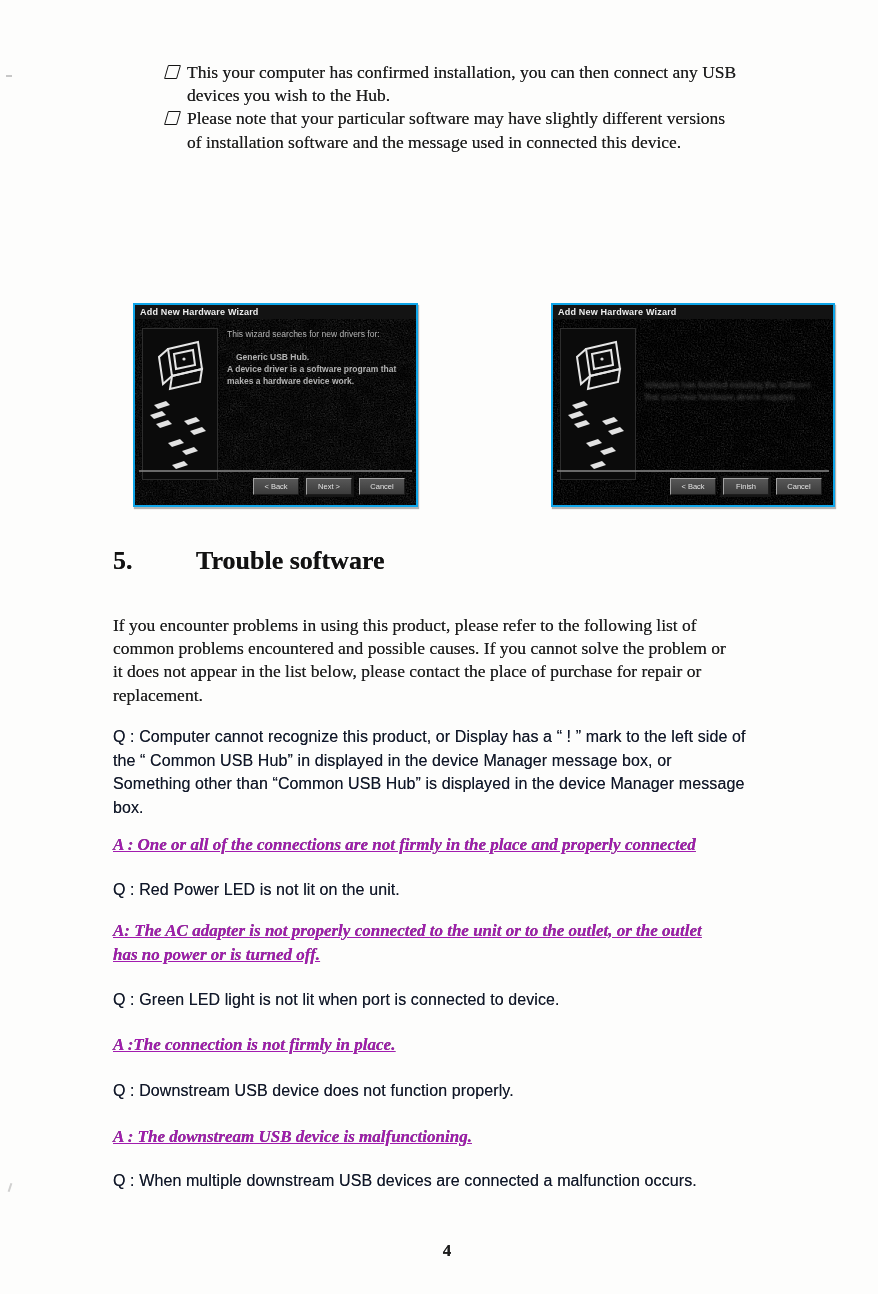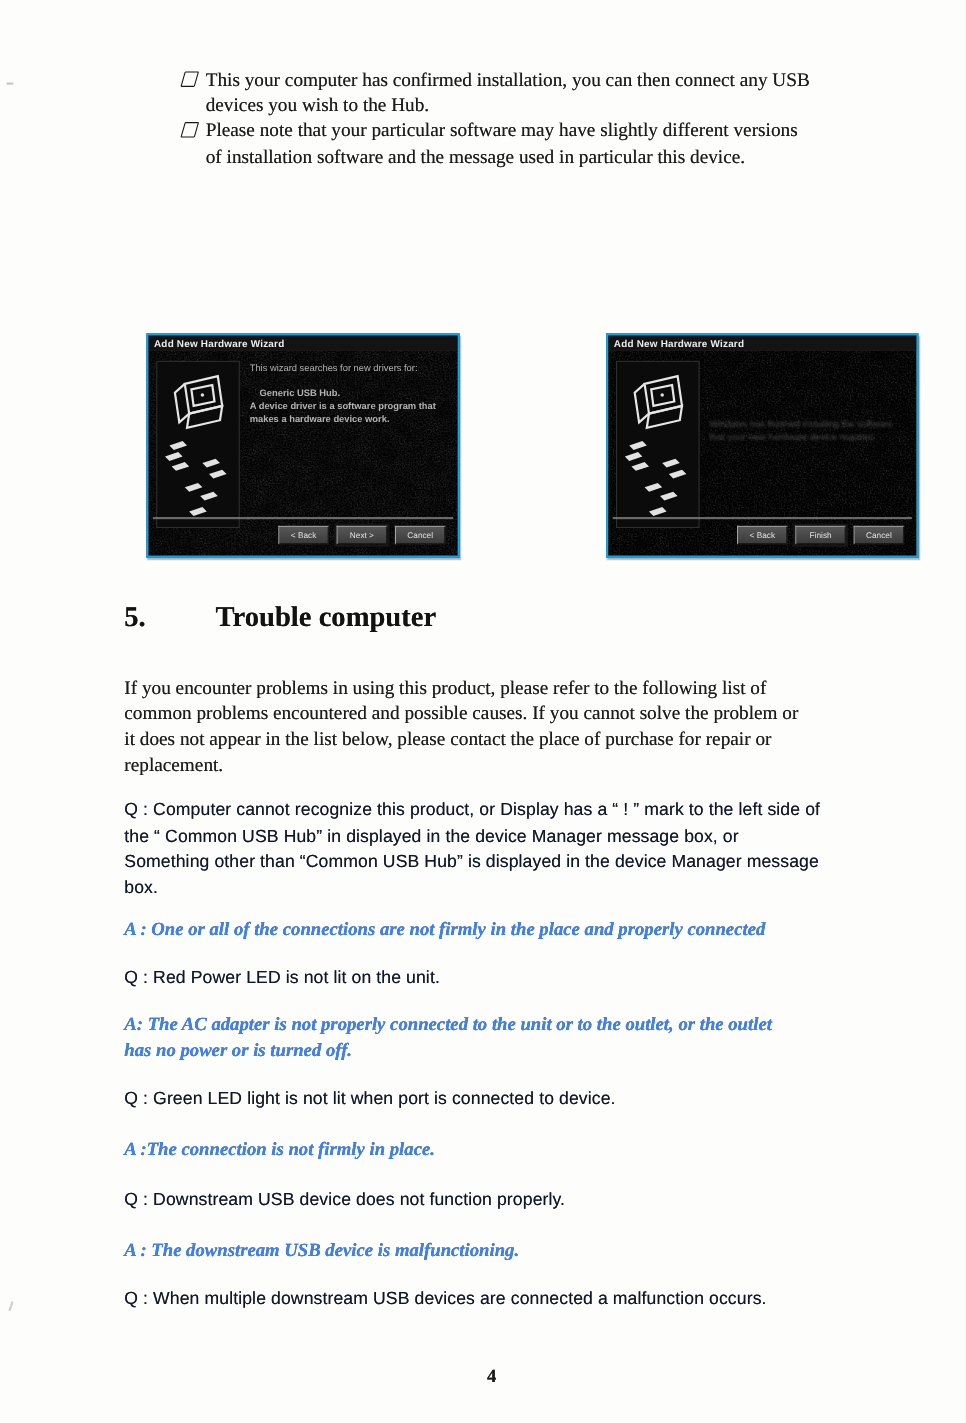--- a/index.html
+++ b/index.html
@@ -86,21 +86,21 @@
 
   
   .qa-block{position:absolute;left:113px;width:732px;}
   .q-ln{
     font:16px/23.5px "Liberation Sans","DejaVu Sans",sans-serif;
     letter-spacing:.1px;color:#0f172a;
     text-shadow:0 0 .5px rgba(30,30,30,.7);white-space:nowrap;
   }
   .a-ln{
     font:italic bold 17px/23.5px "Liberation Serif","DejaVu Serif",serif;
-    color:#3b82f6;text-shadow:0 0 .6px rgba(0,0,0,.7);white-space:nowrap;
+    color:#a21caf;text-shadow:0 0 .6px rgba(0,0,0,.7);white-space:nowrap;text-decoration:underline;
   }
   .b-q1{top:725px;} .b-a1{top:833px;} .b-q2{top:878px;} .b-a2{top:919px;}
   .b-q3{top:988px;} .b-a3{top:1033px;} .b-q4{top:1079px;} .b-a4{top:1125px;}
   .b-q5{top:1169px;}
 
   
   .pagenum{
     position:absolute;left:0;right:0;top:1241px;text-align:center;
     padding-left:16px;
     font:bold 17px/20px "Liberation Serif","DejaVu Serif",serif;
@@ -120,21 +120,21 @@
       <span class="bmark"></span>
       <div class="blines">
         <div class="serif-ln">This your computer has confirmed installation, you can then connect any USB</div>
         <div class="serif-ln">devices you wish to the Hub.</div>
       </div>
     </div>
     <div class="bullet">
       <span class="bmark"></span>
       <div class="blines">
         <div class="serif-ln">Please note that your particular software may have slightly different versions</div>
-        <div class="serif-ln">of installation software and the message used in particular this device.</div>
+        <div class="serif-ln">of installation software and the message used in connected this device.</div>
       </div>
     </div>
   </section>
 
   <section class="shots">
 
     <figure class="shot" style="margin:0">
       <div class="titlebar">
         <span>Add New Hardware Wizard</span>
       </div>
@@ -232,21 +232,21 @@
           <div class="wbtn">&lt; Back</div>
           <div class="wbtn default">Finish</div>
           <div class="wbtn">Cancel</div>
         </div>
       </div>
     </figure>
 
   </section>
 
   <h2 class="heading">
-    <span class="hnum">5.</span><span>Trouble computer</span>
+    <span class="hnum">5.</span><span>Trouble software</span>
   </h2>
 
   <section class="intro">
     <div class="serif-ln">If you encounter problems in using this product, please refer to the following list of</div>
     <div class="serif-ln">common problems encountered and possible causes. If you cannot solve the problem or</div>
     <div class="serif-ln">it does not appear in the list below, please contact the place of purchase for repair or</div>
     <div class="serif-ln">replacement.</div>
   </section>
 
   <div class="qa-block b-q1">

